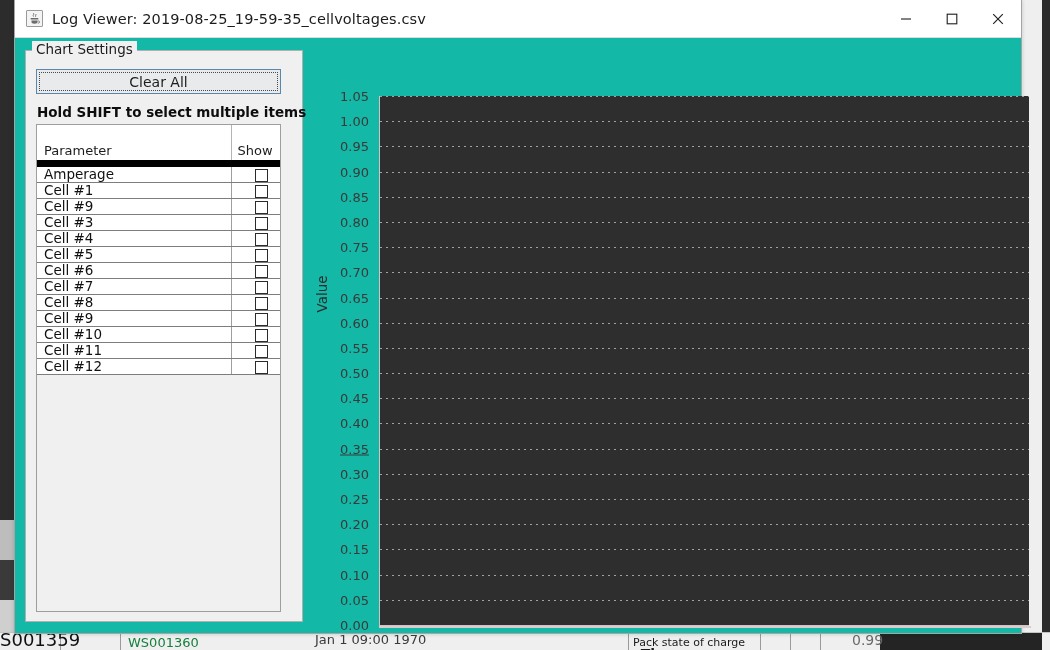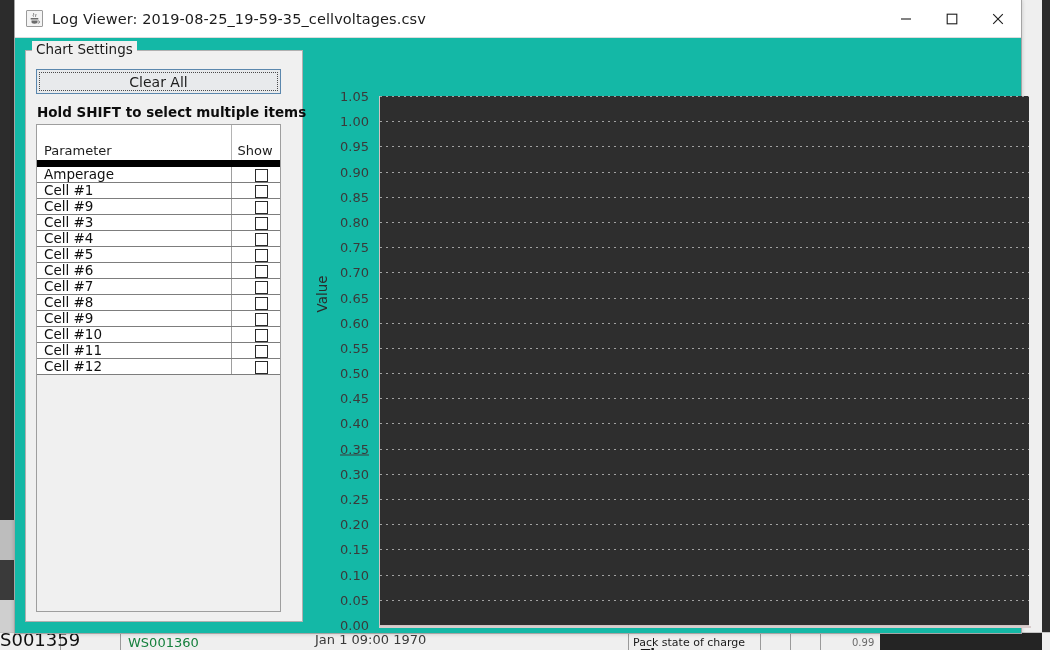--- a/index.html
+++ b/index.html
@@ -45,21 +45,21 @@
   #bg-frag-1   { right: 22px; top: 270px; font-size: 15px; }
 
   .bg-bottom-row {
     position: absolute; left: 0; bottom: 0; width: 1050px; height: 18px;
     background: #efefef;
     border-top: 1px solid #c4c4c4;
   }
   #bg-cell-a { left: 0px;   bottom: 0px; font-size: 18px; color: #101010; }
   #bg-cell-b { left: 128px; bottom: 0px; font-size: 13px; color: #15803d; }
   #bg-cell-c { left: 633px; bottom: 1px; font-size: 11px; color: #1a1a1a; margin-top: 36px; }
-  #bg-cell-d { left: 852px; bottom: 2px; font-size: 10px; color: #6a6a6a; }
+  #bg-cell-d { left: 852px; bottom: 2px; font-size: 14px; color: #6a6a6a; }
   .bg-grid-line {
     position: absolute; bottom: 0; width: 1px; height: 17px; background: #9a9a9a;
   }
   .bg-dark-box {
     position: absolute; bottom: 0; left: 880px; width: 162px; height: 17px;
     background: #242424;
   }
 
   
   #window {

